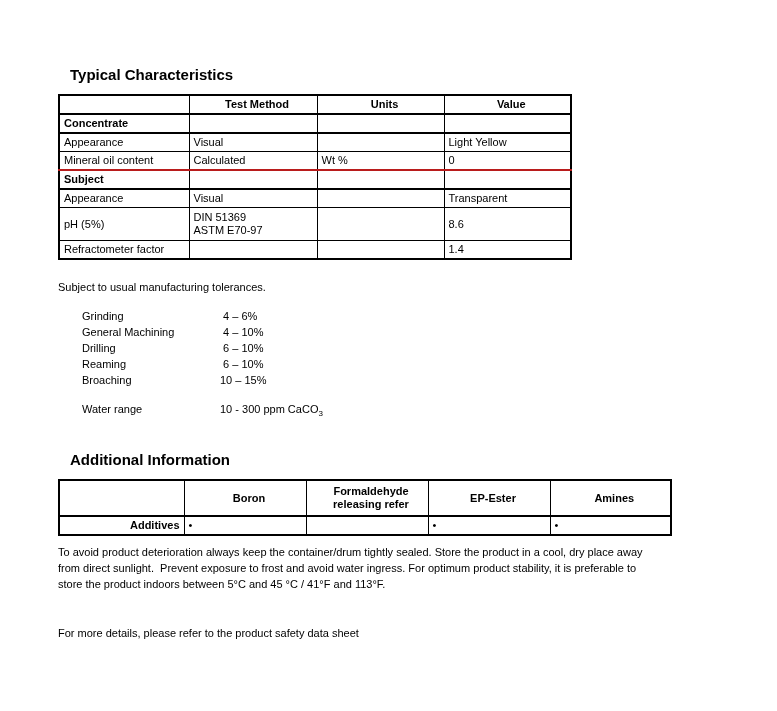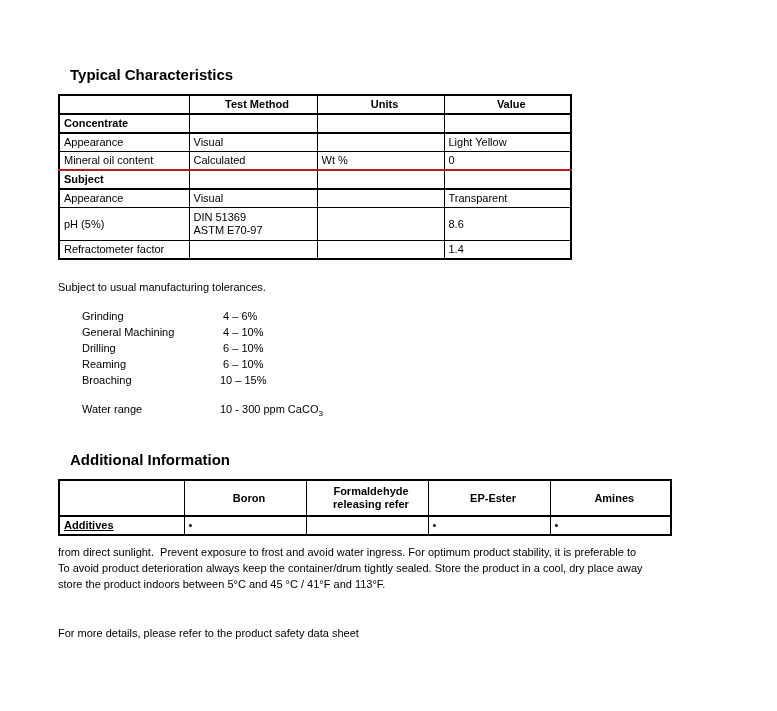--- a/index.html
+++ b/index.html
@@ -46,21 +46,21 @@
   
   .conc-block { margin-top: 14px; }
   .conc-row { display: flex; font-size: 11px; line-height: 16px; }
   .conc-label { width: 138px; flex: none; margin-left: 24px; }
   .conc-value { white-space: pre; }
   .water-row { margin-top: 13px; }
   sub.chem { font-size: 8px; }
 
   .add-table { width: 612px; margin-top: 7px; }
   .add-table th { height: 32px; }
-  .add-table td:first-child { text-align: left; font-weight: bold; text-decoration: underline; }
+  .add-table td:first-child { text-align: right; font-weight: bold; }
 
   
   .body-line { font-size: 11px; line-height: 16px; white-space: pre; }
   .storage-text { margin-top: 8px; }
   .more-details { margin-top: 33px; }
 
   .mt-sec2 { margin-top: 20px; }
   .mt-sec3 { margin-top: 30px; }
   .mt-sec4 { margin-top: 22px; }
 </style>
@@ -189,20 +189,20 @@
         <td>•</td>
         <td></td>
         <td>•</td>
         <td>•</td>
       </tr>
     </tbody>
   </table>
 
 
   <div class="storage-text">
+    <div class="body-line">To avoid product deterioration always keep the container/drum tightly sealed. Store the product in a cool, dry place away</div>
     <div class="body-line">from direct sunlight.  Prevent exposure to frost and avoid water ingress. For optimum product stability, it is preferable to</div>
-    <div class="body-line">To avoid product deterioration always keep the container/drum tightly sealed. Store the product in a cool, dry place away</div>
     <div class="body-line">store the product indoors between 5°C and 45 °C / 41°F and 113°F.</div>
   </div>
 
   <div class="body-line more-details">For more details, please refer to the product safety data sheet</div>
 
 </div>
 
 </body></html>

